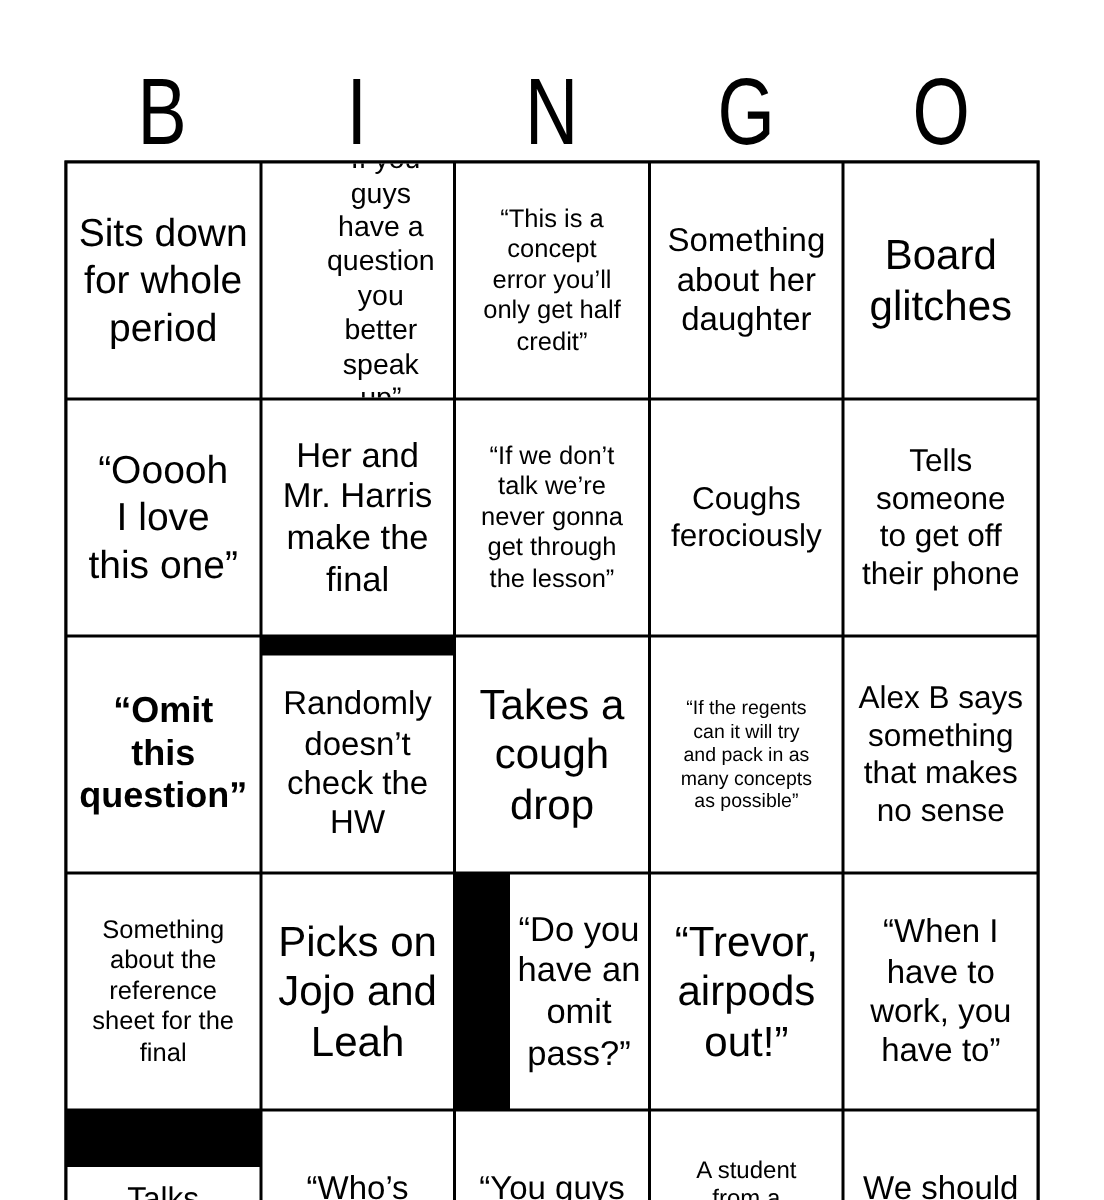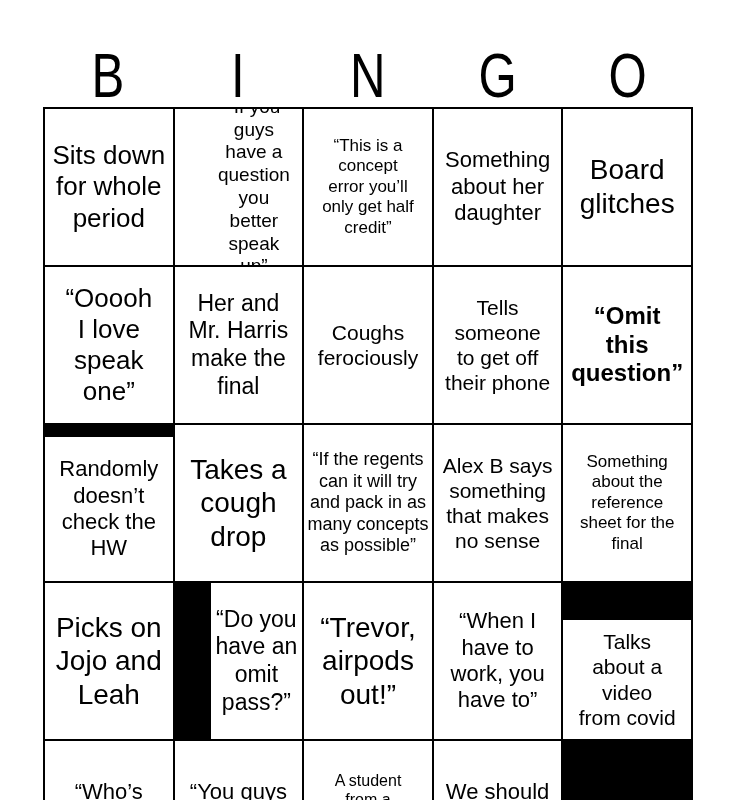--- a/index.html
+++ b/index.html
@@ -102,28 +102,35 @@
 about her
 daughter</span>
       </div>
       <div class="cell" style="font-size: 28px;">
         <span class="cell-text">Board
 glitches</span>
       </div>
       <div class="cell" style="font-size: 26px;">
         <span class="cell-text">“Ooooh
 I love
-speak one”</span>
+this one”</span>
       </div>
       <div class="cell" style="font-size: 23px;">
         <span class="cell-text">Her and
 Mr. Harris
 make the
 final</span>
       </div>
+      <div class="cell" style="font-size: 17px;">
+        <span class="cell-text">“If we don’t
+talk we’re
+never gonna
+get through
+the lesson”</span>
+      </div>
       <div class="cell" style="font-size: 21px;">
         <span class="cell-text">Coughs
 ferociously</span>
       </div>
       <div class="cell" style="font-size: 21px;">
         <span class="cell-text">Tells
 someone
 to get off
 their phone</span>
       </div>
@@ -136,21 +143,21 @@
         <span class="cell-text">Randomly
 doesn’t
 check the
 HW</span>
       </div>
       <div class="cell" style="font-size: 28px;">
         <span class="cell-text">Takes a
 cough
 drop</span>
       </div>
-      <div class="cell" style="font-size: 18px;">
+      <div class="cell" style="font-size: 13px;">
         <span class="cell-text">“If the regents
 can it will try
 and pack in as
 many concepts
 as possible”</span>
       </div>
       <div class="cell" style="font-size: 21px; align-items: center;">
         <span class="cell-text">Alex B says
 something
 that makes

